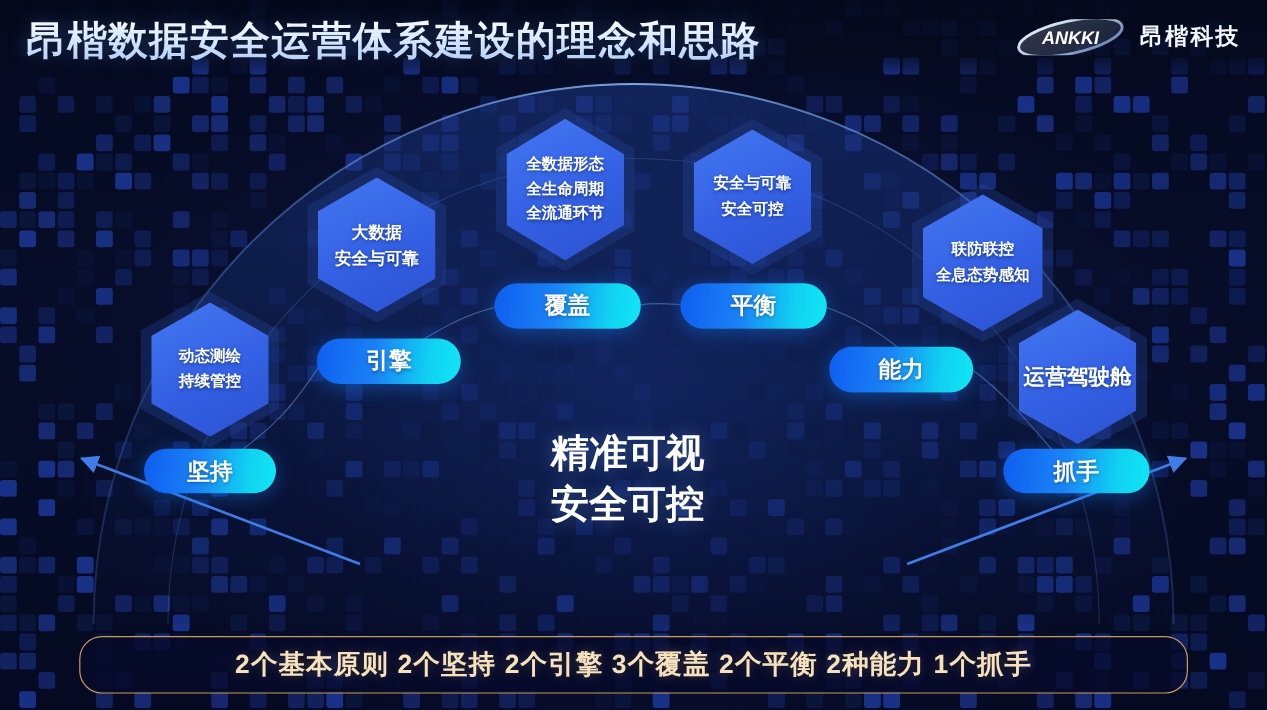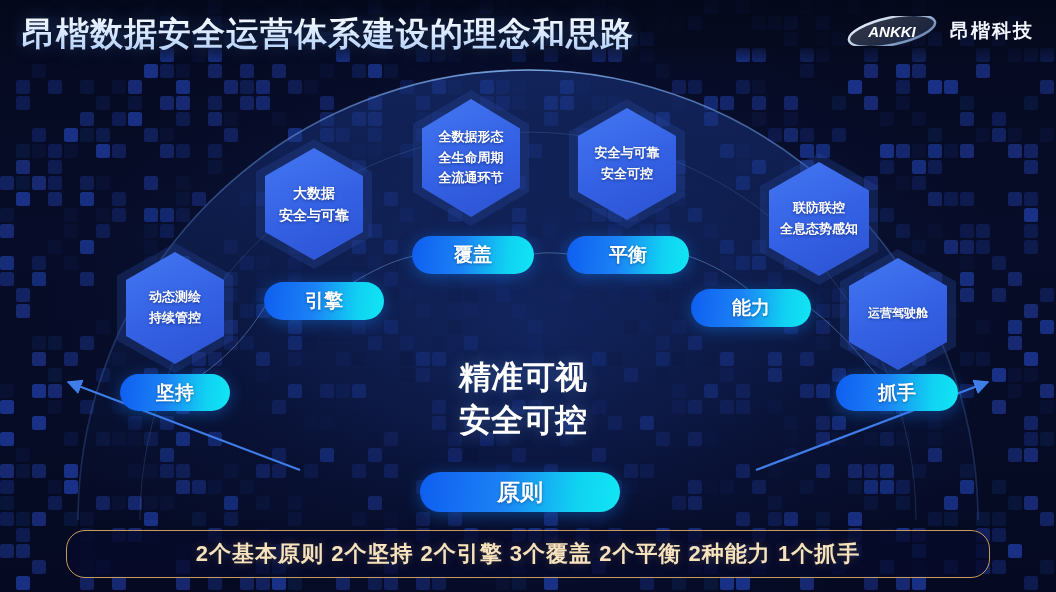--- a/index.html
+++ b/index.html
@@ -1080,31 +1080,30 @@
       </div>
       <div class="hex-wrap" style="left: 733px; top: 162px; width: 100px; height: 114px; margin-left: 36px;">
         <div class="hex-halo"></div>
         <div class="hex-inner" style="font-size: 13px;">
           <span>联防联控</span>
           <span>全息态势感知</span>
         </div>
       </div>
       <div class="hex-wrap" style="left: 849px; top: 258px; width: 98px; height: 112px;">
         <div class="hex-halo"></div>
-        <div class="hex-inner" style="font-size: 12px;">
+        <div class="hex-inner" style="font-size: 18px;">
           <span>运营驾驶舱</span>
         </div>
       </div>
       <div class="pill" style="left: 120px; top: 374px; width: 110px; height: 37px; font-size: 19px;">坚持</div>
       <div class="pill" style="left: 264px; top: 282px; width: 120px; height: 38px; font-size: 19px;">引擎</div>
       <div class="pill" style="left: 412px; top: 236px; width: 122px; height: 38px; font-size: 19px;">覆盖</div>
       <div class="pill" style="left: 691px; top: 289px; width: 120px; height: 38px; font-size: 19px;">能力</div>
       <div class="pill" style="left: 567px; top: 236px; width: 122px; height: 38px; font-size: 19px;">平衡</div>
       <div class="pill" style="left: 836px; top: 374px; width: 122px; height: 37px; font-size: 19px;">抓手</div>
-      <div class="pill" style="left: 420px; top: 472px; width: 200px; height: 40px; font-size: 23px;">原则</div>
     </div>
 
   <div id="center-slogan">
     <span>精准可视</span>
     <span>安全可控</span>
   </div>
 
   <div id="footer-bar">
     <div id="footer-text">2个基本原则  2个坚持  2个引擎  3个覆盖  2个平衡  2种能力  1个抓手</div>
   </div>

